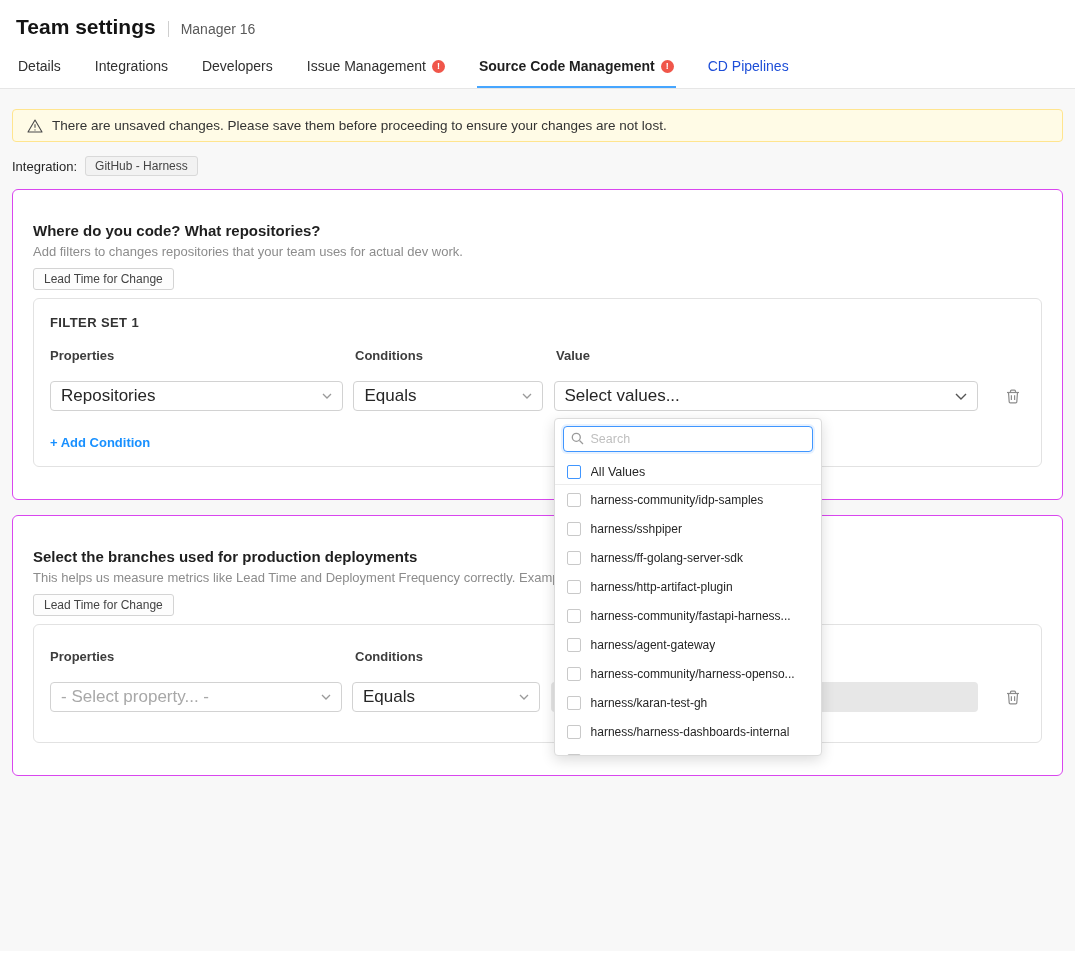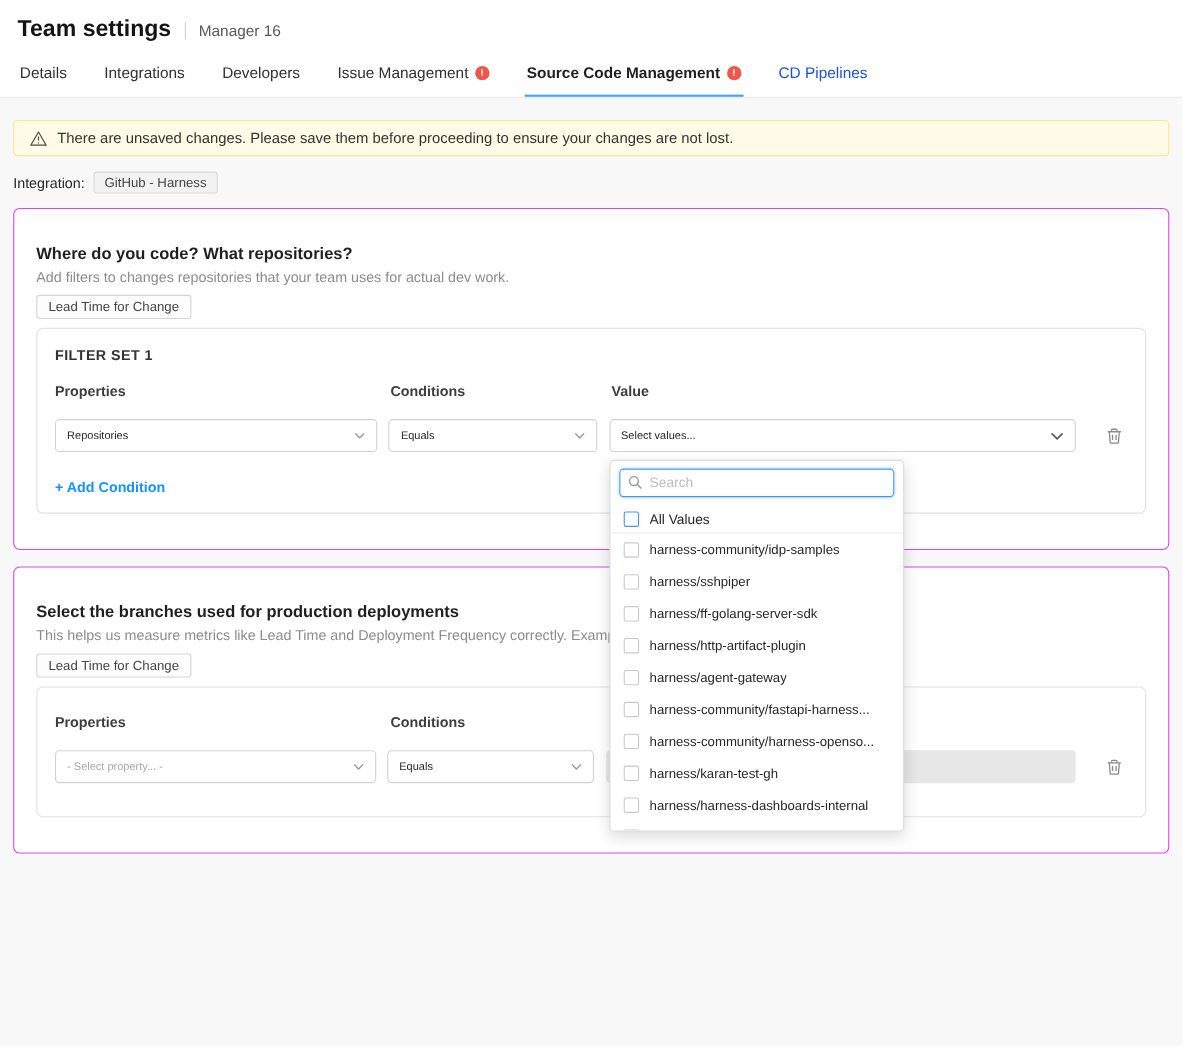--- a/index.html
+++ b/index.html
@@ -35,21 +35,21 @@
   .tag { display:inline-block; font-size:12px; color:#444; background:#fdfdfd; border:1px solid #d4d4d4; border-radius:3px; padding:3px 10px; margin-top:9px; }
 
   .filter-box { border:1px solid #e2e2e2; border-radius:6px; margin-top:8px; padding:16px; }
   .filter-box-title { font-size:13px; font-weight:bold; letter-spacing:.4px; color:#333; }
   .cols-row { display:flex; margin-top:18px; font-size:13px; font-weight:bold; color:#3d3d3d; }
   .controls-row { display:flex; align-items:center; margin-top:18px; }
   .w-prop { width:295px; margin-right:10px; }
   .w-cond { width:190px; margin-right:11px; }
   .w-val  { width:427px; margin-right:11px; }
 
-  .select { display:flex; align-items:center; justify-content:space-between; height:30px; border:1px solid #d2d2d2; border-radius:4px; background:#fff; padding:0 10px; font-size:10px; color:#262626; cursor:pointer; }
+  .select { display:flex; align-items:center; justify-content:space-between; height:30px; border:1px solid #d2d2d2; border-radius:4px; background:#fff; padding:0 10px; font-size:17px; color:#262626; cursor:pointer; }
   .select .ph { color:#a8a8a8; }
   .disabled-input { height:30px; width:432px; margin-right:11px; background:#e7e7e7; border-radius:4px; }
 
   .trash-btn { display:inline-flex; align-items:center; justify-content:center; width:24px; height:24px; cursor:pointer; margin-left:12px; }
 
   .add-cond { margin-top:24px; font-size:13px; font-weight:bold; color:#1890ff; cursor:pointer; width:fit-content; }
 
   
   .filter-box.no-title { padding-top:24px; padding-bottom:30px; }
 
@@ -189,25 +189,25 @@
               <div class="opt">
                 <span class="cb"></span>
                 <span class="opt-label">harness/ff-golang-server-sdk</span>
               </div>
               <div class="opt">
                 <span class="cb"></span>
                 <span class="opt-label">harness/http-artifact-plugin</span>
               </div>
               <div class="opt">
                 <span class="cb"></span>
+                <span class="opt-label">harness-community/fastapi-harness...</span>
+              </div>
+              <div class="opt">
+                <span class="cb"></span>
                 <span class="opt-label">harness/agent-gateway</span>
-              </div>
-              <div class="opt">
-                <span class="cb"></span>
-                <span class="opt-label">harness-community/fastapi-harness...</span>
               </div>
               <div class="opt">
                 <span class="cb"></span>
                 <span class="opt-label">harness-community/harness-openso...</span>
               </div>
               <div class="opt">
                 <span class="cb"></span>
                 <span class="opt-label">harness/karan-test-gh</span>
               </div>
               <div class="opt">

